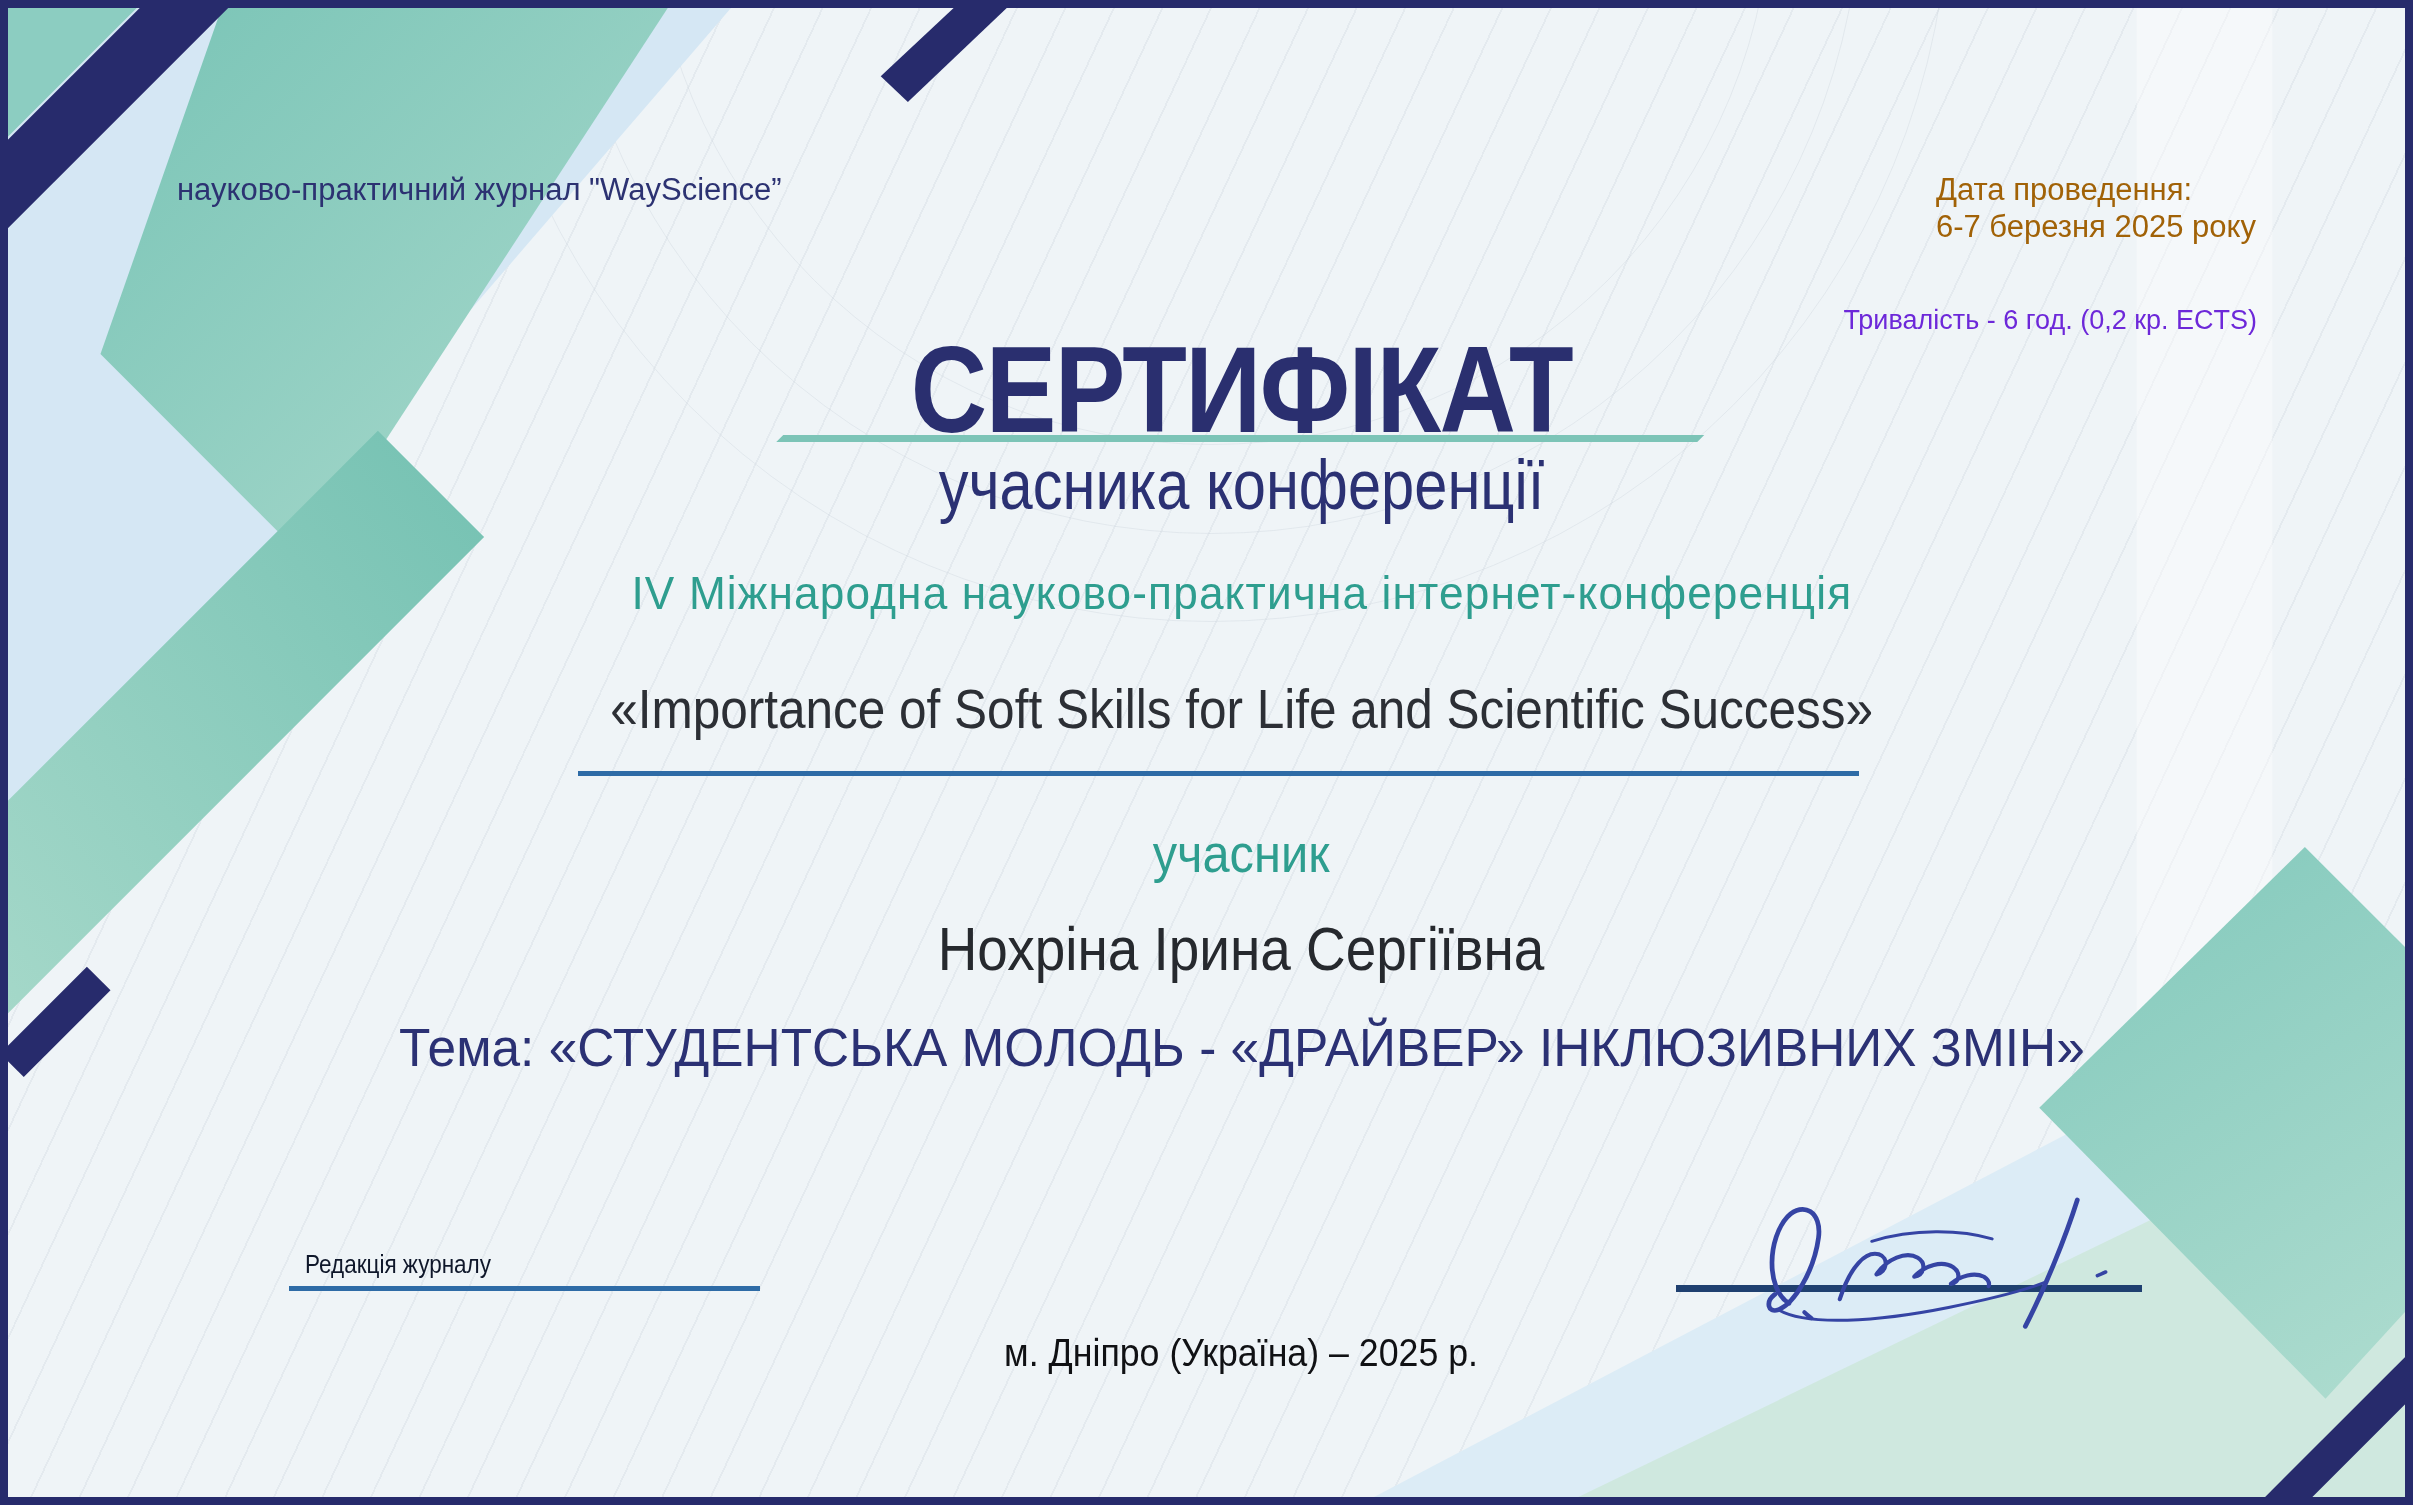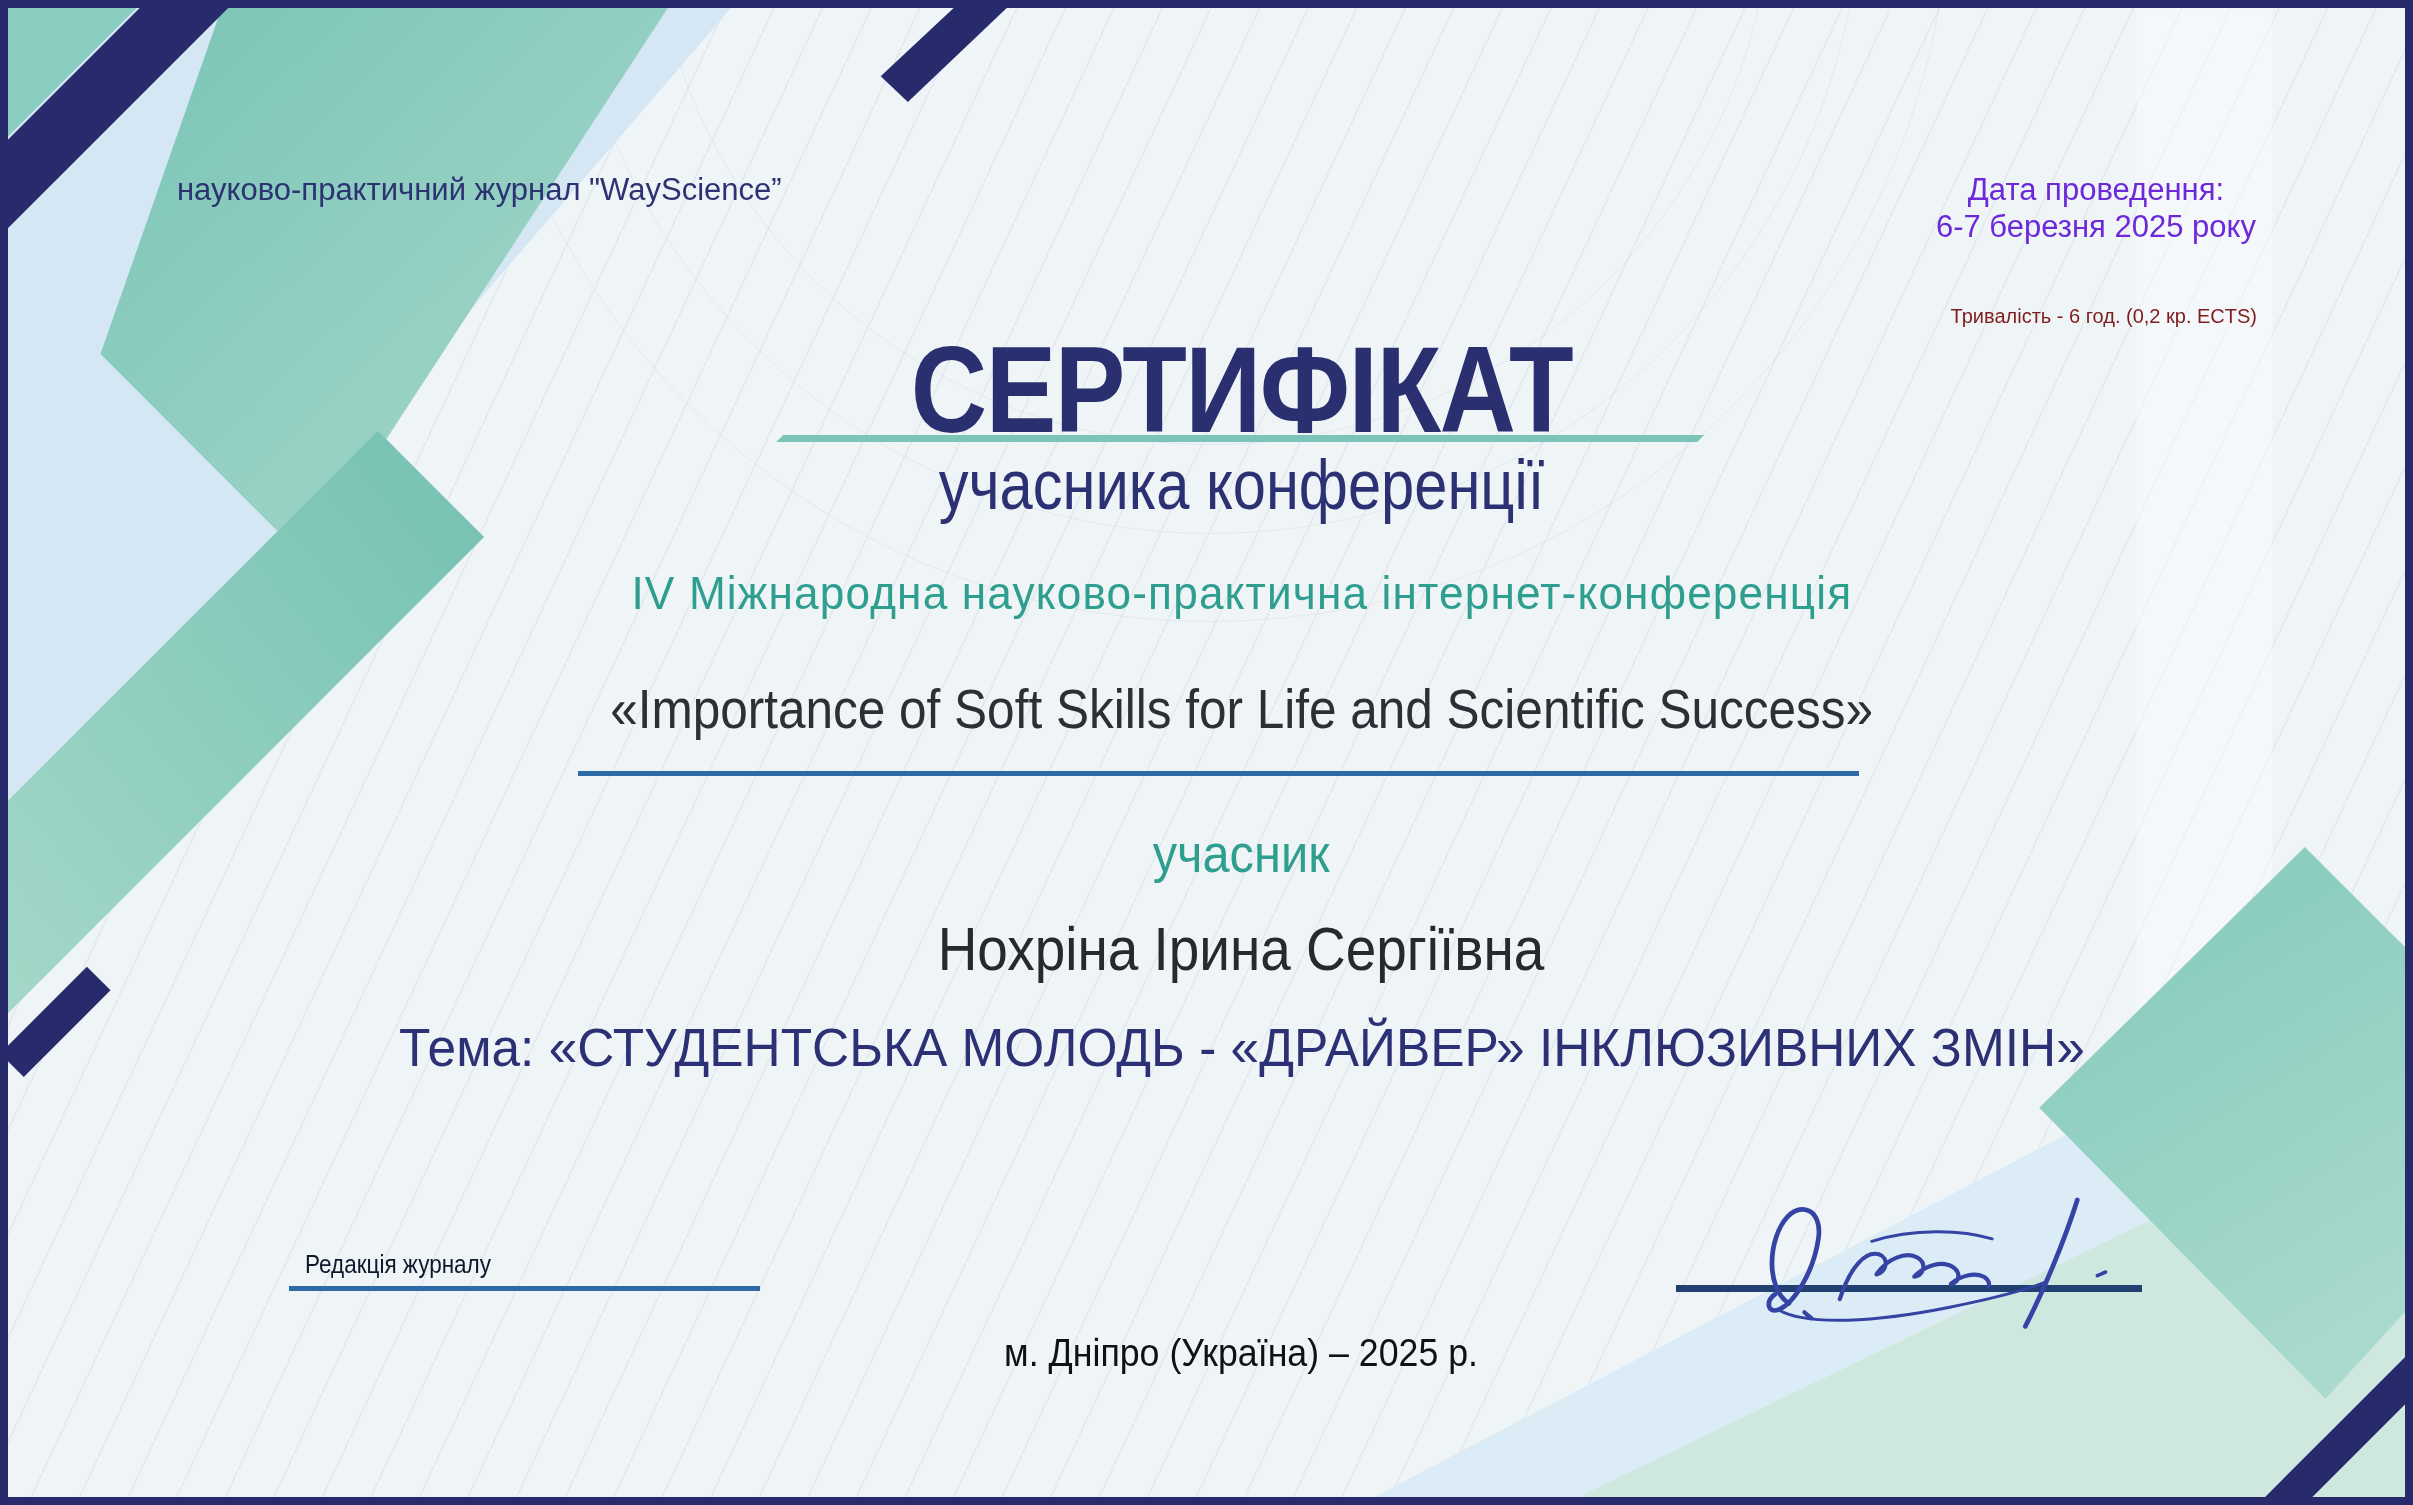--- a/index.html
+++ b/index.html
@@ -17,22 +17,22 @@
   .arc{position:absolute;border:1.8px solid rgba(200,208,218,0.35);border-radius:50%;z-index:0;}
   .arc1{width:1122px;height:1122px;left:649px;top:-679px;}
   .arc2{width:1299px;height:1299px;left:561px;top:-767px;}
   .arc3{width:1476px;height:1476px;left:472px;top:-856px;}
   .shapes{position:absolute;inset:0;z-index:1;}
   .frame{position:absolute;inset:0;border:8.3px solid #272b6c;z-index:9;pointer-events:none;}
 
   .txt{position:absolute;white-space:nowrap;z-index:10;}
 
   .journal{left:177px;top:172px;font-size:31px;line-height:1.18;color:#2c3272;}
-  .daterow{right:157px;top:172px;font-size:31px;line-height:1.18;color:#6d28d9;text-align:center;}
-  .duration{right:156px;top:305px;font-size:20px;color:#7f1d1d;}
+  .daterow{right:157px;top:172px;font-size:31px;line-height:1.18;color:#a16207;text-align:left;}
+  .duration{right:156px;top:305px;font-size:27px;color:#6d28d9;}
 
   .center-col{position:absolute;left:35px;width:2413px;text-align:center;white-space:nowrap;z-index:10;}
 
   .cert-title{top:319px;}
   .cert-title span{display:inline-block;font-size:123px;font-weight:700;color:#2a2f6f;
     letter-spacing:-1.8px;transform:scaleX(0.86);transform-origin:center;}
   .teal-underline{position:absolute;left:780px;top:435px;width:921px;height:6.5px;
     background:#7cc4b7;transform:skewX(-45deg);z-index:8;}
   .cert-sub{top:444px;}
   .cert-sub span{display:inline-block;font-size:71px;color:#2b3173;transform:scaleX(0.84);transform-origin:center;}

